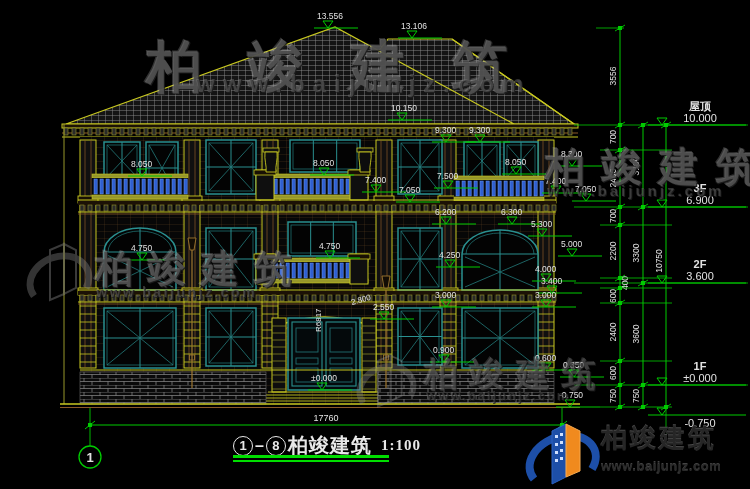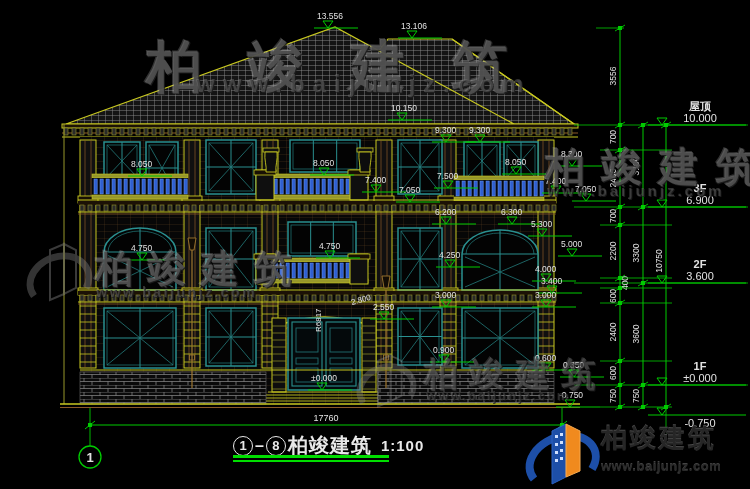--- a/index.html
+++ b/index.html
@@ -7,21 +7,21 @@
          font-family:"Liberation Sans","DejaVu Sans",sans-serif;}
   #cad{position:absolute;left:0;top:0;}
   .wm{position:absolute;pointer-events:none;white-space:nowrap;font-weight:bold;}
   .wm-cjk{color:rgba(140,140,140,0.42);text-shadow:1px 1px 0 rgba(30,30,30,.9),-1px -1px 0 rgba(200,200,200,.25);}
   .wm-url{color:rgba(125,125,125,0.40);text-shadow:1px 1px 0 rgba(30,30,30,.9);}
   #title-bar{position:absolute;left:233px;top:432px;display:flex;align-items:center;color:#e8e8e8;}
   .axis-circ{display:inline-block;width:18px;height:18px;border:1.5px solid #e8e8e8;border-radius:50%;
              font-size:13px;font-weight:bold;text-align:center;line-height:18px;}
   #title-dash{font-weight:bold;margin:0 2px;}
   #title-name{font-size:20px;font-weight:bold;letter-spacing:1px;margin-left:2px;}
-  #title-scale{font-size:15px;font-weight:bold;margin-left:9px;letter-spacing:1px;}
+  #title-scale{font-size:15px;font-weight:bold;margin-left:9px;letter-spacing:1px;font-family:Liberation Serif, serif;}
   .title-underline{position:absolute;background:#00dd00;}
   #logo-text{position:absolute;left:601px;top:421px;pointer-events:none;}
   #logo-company{font-size:26px;font-weight:bold;color:#262626;letter-spacing:3px;
                 text-shadow:0 -1px 0 #4a4a4a,1px 1px 1px #000;}
   #logo-site{font-size:13px;font-weight:bold;color:#2a2a2a;letter-spacing:.5px;margin-top:3px;
              text-shadow:0 -1px 0 #444,1px 1px 1px #000;}
 </style>
 </head>
 <body>
 

